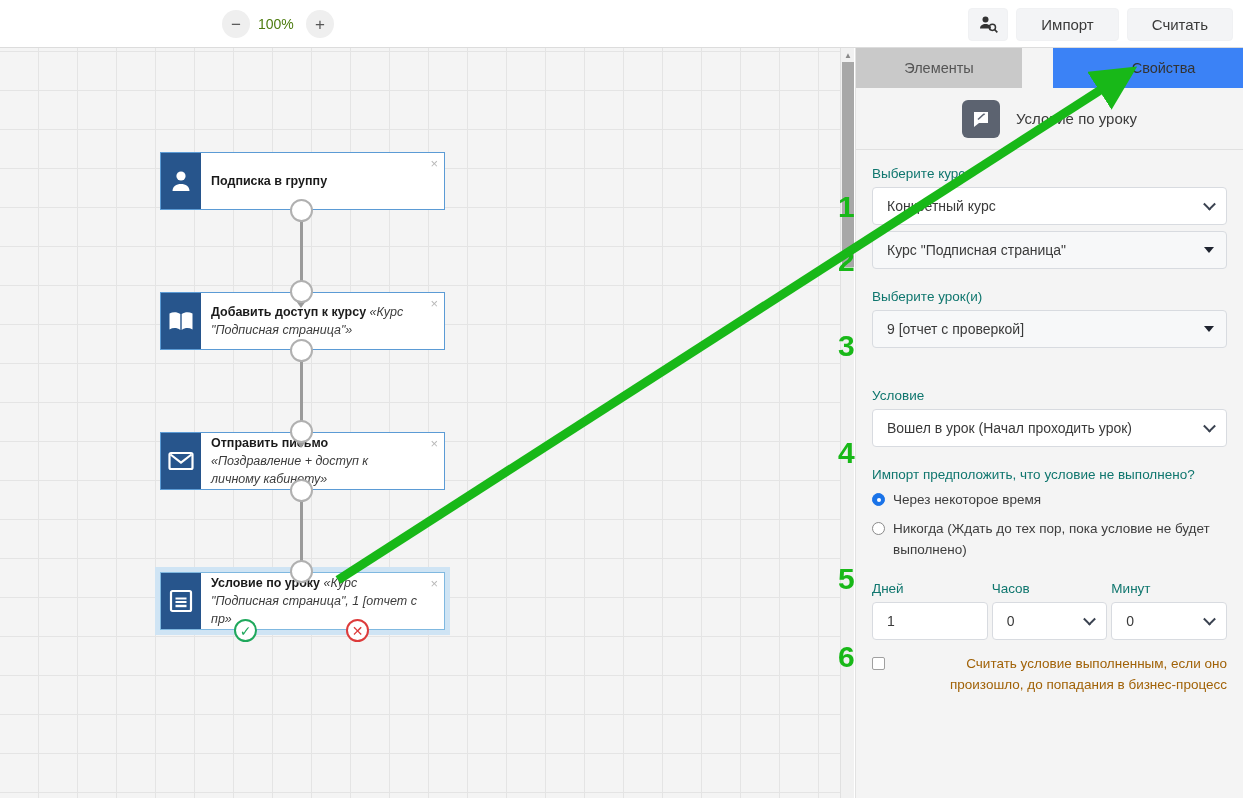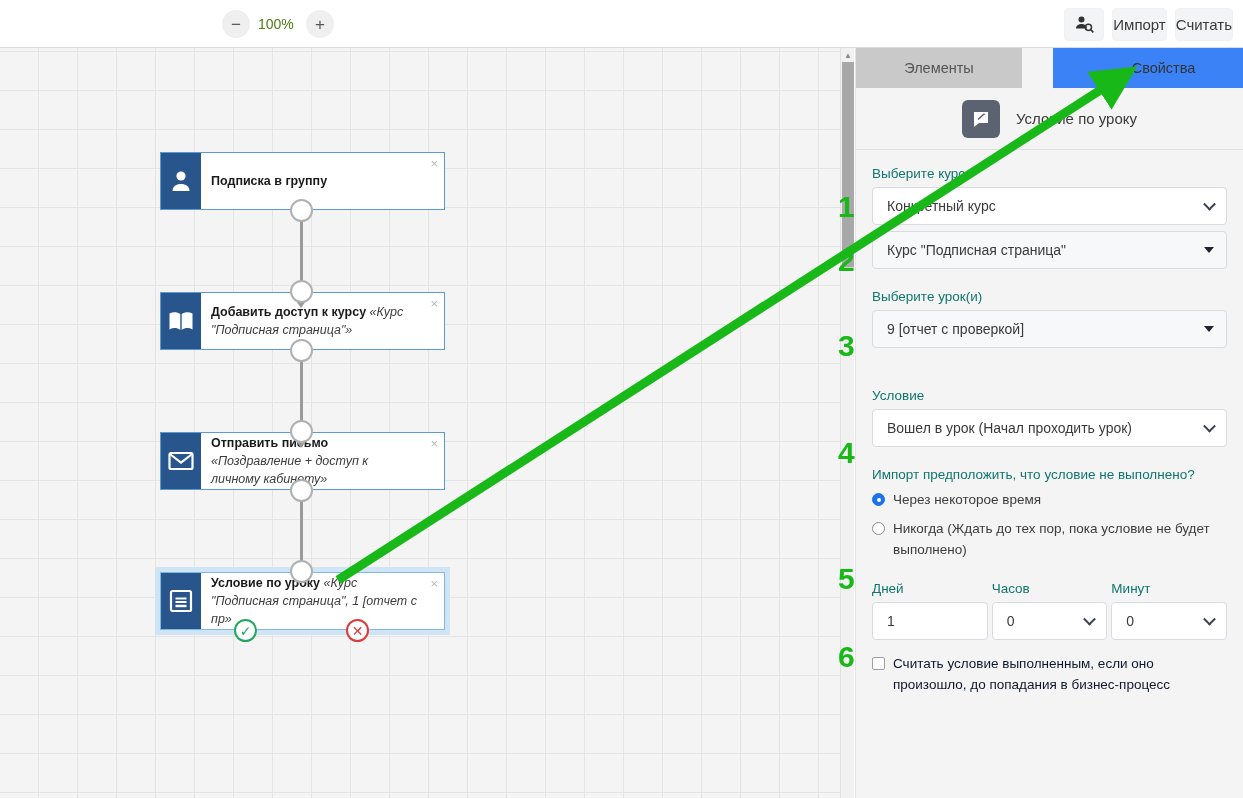--- a/index.html
+++ b/index.html
@@ -29,21 +29,21 @@
     font-family: "Liberation Sans", sans-serif;
   }
   .zoom-label { font-size: 14px; color: #4d7c0f; min-width: 40px; text-align: left; }
 
   .topbar-right {
     position: absolute; right: 10px; top: 8px;
     display: flex; align-items: center; gap: 8px;
   }
   .tb-btn {
     background: #f3f4f6; border: 1px solid #f0f1f3; border-radius: 4px;
-    height: 33px; padding: 0 0; font-size: 15px; color: #3a3a3a;
+    height: 33px; padding: 0 24px; font-size: 15px; color: #3a3a3a;
     display: flex; align-items: center; justify-content: center; cursor: pointer;
     font-family: "Liberation Sans", sans-serif;
   }
   .tb-icon-btn { width: 40px; padding: 0; }
 
   
   .canvas {
     position: absolute; left: 0; top: 48px; width: 840px; height: 750px;
     background-color: #f4f4f4;
     background-image:
@@ -183,21 +183,21 @@
   .radio-label { font-size: 13.5px; color: #3c3c3c; line-height: 1.55; }
 
   .triple { display: flex; gap: 4px; }
   .triple > div { flex: 1; }
 
   .check-row { display: flex; align-items: flex-start; gap: 8px; margin-top: 14px; }
   .checkbox {
     width: 13px; height: 13px; border: 1px solid #a0a0a0; border-radius: 2px;
     background: #fff; margin-top: 3px; min-width: 13px; cursor: pointer;
   }
-  .check-label { font-size: 13.5px; color: #0f172a; line-height: 1.55; }
+  .check-label { font-size: 13.5px; color: #a16207; line-height: 1.55; text-align: right; }
 
   
   .anno-num {
     position: absolute; font-size: 30px; font-weight: bold; color: #18b818;
     font-family: "Liberation Sans", sans-serif; z-index: 30; line-height: 1;
   }
   .anno-arrow {
     position: absolute; left: 0; top: 0; width: 1243px; height: 798px;
     pointer-events: none; z-index: 25;
   }

